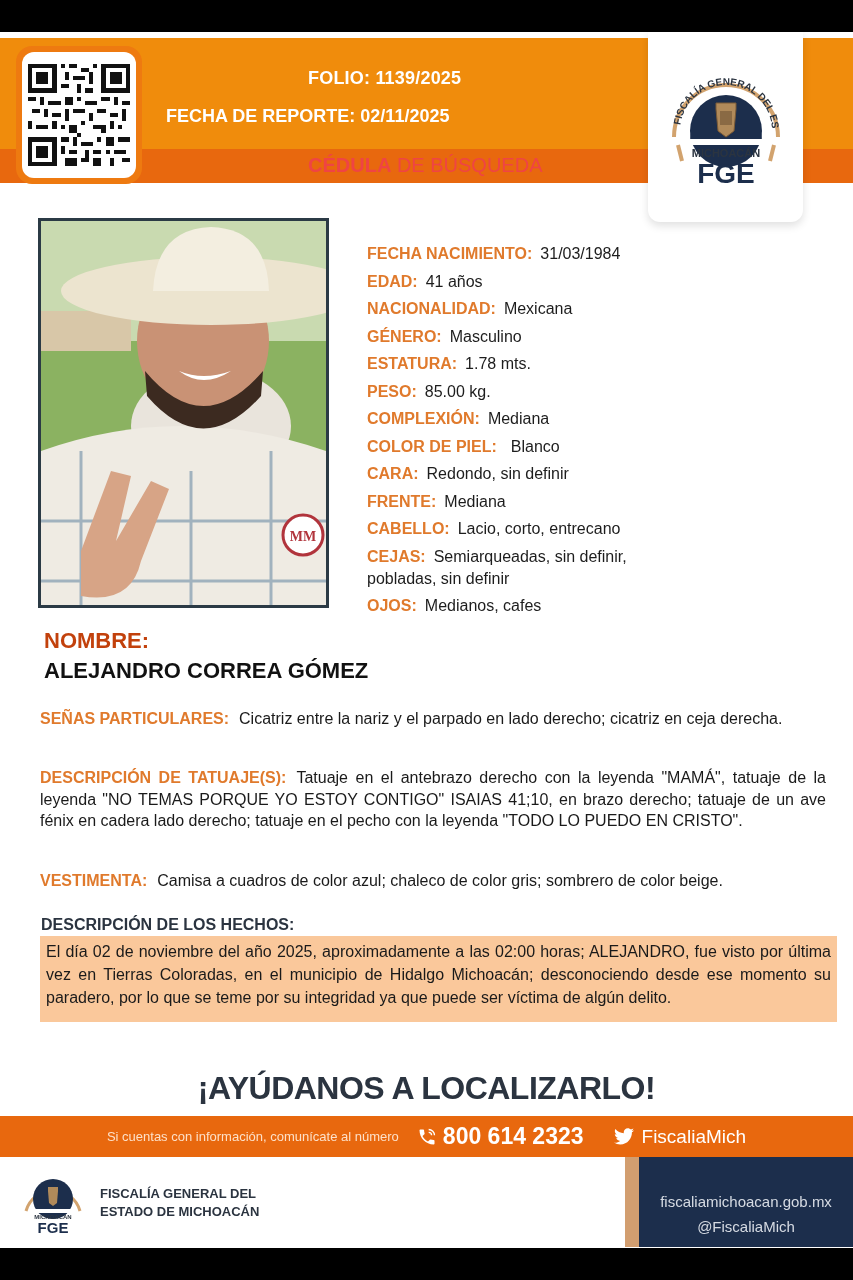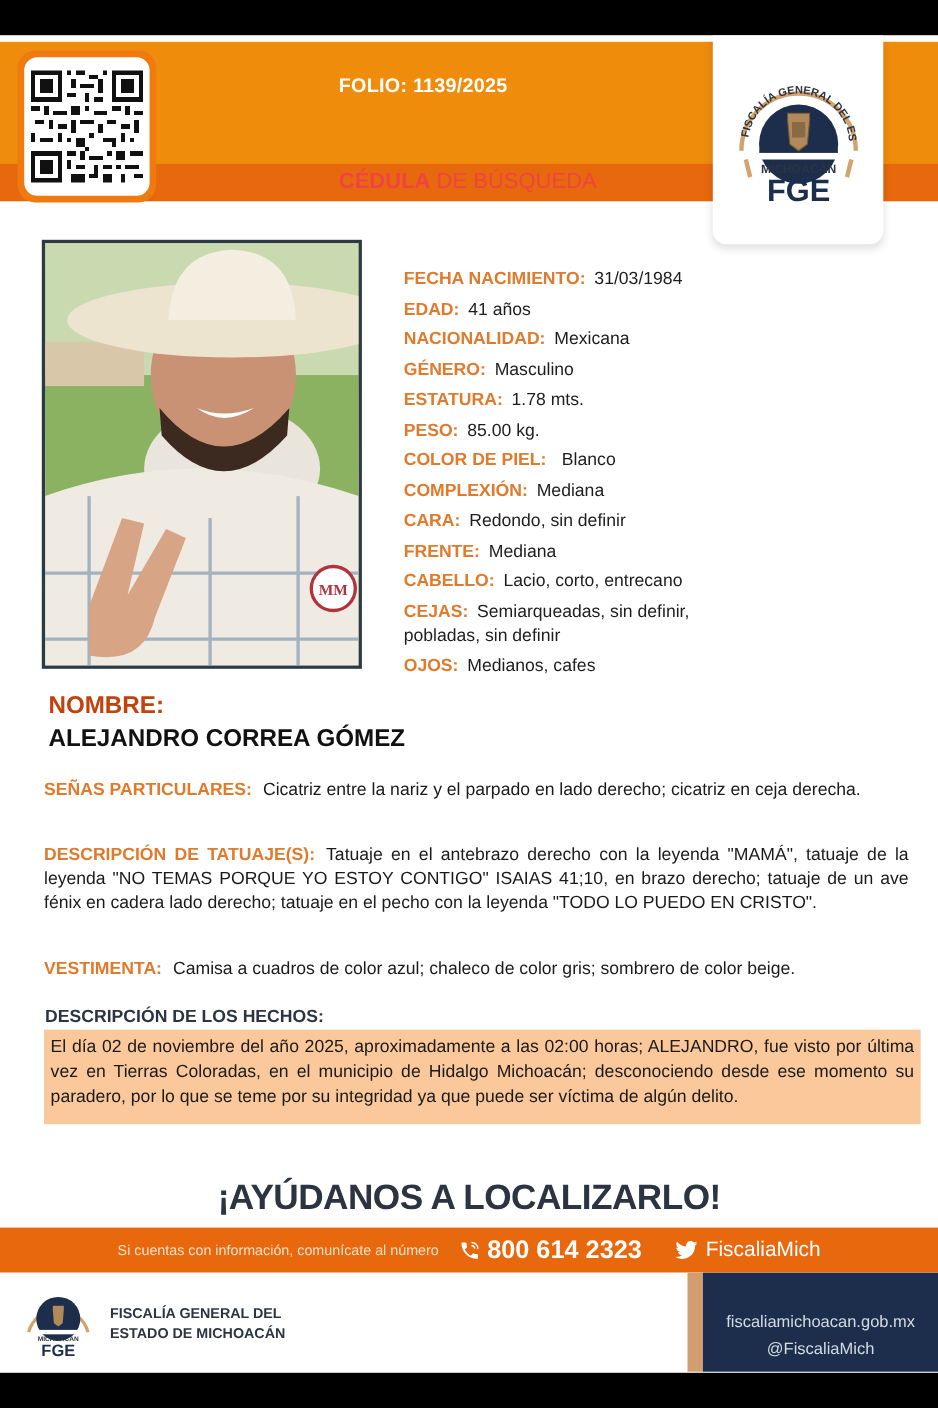--- a/index.html
+++ b/index.html
@@ -75,20 +75,21 @@
           <path d="M0 8h2v1H0zM3 8h1v2H3zM5 9h3v1H5zM9 8h2v2H9zM12 8h1v1h-1zM14 9h3v1h-3zM18 8h2v1h-2zM21 8h1v2h-1zM23 9h2v1h-2z"></path>
           <path d="M1 11h2v1H1zM4 11h1v2H4zM6 12h2v1H6zM9 11h1v3H9zM11 11h3v1h-3zM15 12h1v2h-1zM17 11h2v1h-2zM20 12h2v1h-2zM23 11h1v3h-1z"></path>
           <path d="M0 14h1v2H0zM2 15h3v1H2zM6 14h1v2H6zM8 15h1v1H8zM10 15h2v2h-2zM13 14h1v1h-1zM16 15h3v1h-3zM20 14h1v2h-1zM22 15h1v1h-1z"></path>
           <path d="M8 18h2v1H8zM11 18h1v2h-1zM13 19h3v1h-3zM17 18h1v1h-1zM19 18h2v2h-2zM22 18h3v1h-3zM8 20h1v2H8zM10 21h2v1h-2zM14 21h1v3h-1zM16 21h2v1h-2zM19 21h1v1h-1zM21 21h3v1h-3zM9 23h3v2H9zM13 23h1v1h-1zM16 23h2v2h-2zM20 23h1v2h-1zM23 23h2v1h-2zM18 16h1v1h-1zM12 17h1v1h-1z"></path>
         </g>
       </svg>
     </div>
   </div>
 
   <div class="hdr-folio">FOLIO: 1139/2025</div>
+  <div class="hdr-fecha">FECHA DE REPORTE: 02/11/2025</div>
   <div class="hdr-cedula"><b>CÉDULA</b><span> DE BÚSQUEDA</span></div>
 
   <div class="logo-card">
     <svg width="124" height="124" viewBox="0 0 124 124">
       <defs>
         <path id="ringArc" d="M16 66 A46 46 0 0 1 108 66"></path>
       </defs>
       <path d="M10 72 A52 52 0 0 1 114 72" fill="none" stroke="#d2a36e" stroke-width="4"></path>
       <path d="M14 80 L18 96" stroke="#d2a36e" stroke-width="4"></path>
       <path d="M110 80 L106 96" stroke="#d2a36e" stroke-width="4"></path>
@@ -128,22 +129,22 @@
     </svg>
   </div>
 
   <div class="info">
     <div class="info-row"><span class="lbl">FECHA NACIMIENTO:</span><span>31/03/1984</span></div>
     <div class="info-row"><span class="lbl">EDAD:</span><span>41 años</span></div>
     <div class="info-row"><span class="lbl">NACIONALIDAD:</span><span>Mexicana</span></div>
     <div class="info-row"><span class="lbl">GÉNERO:</span><span>Masculino</span></div>
     <div class="info-row"><span class="lbl">ESTATURA:</span><span>1.78 mts.</span></div>
     <div class="info-row"><span class="lbl">PESO:</span><span>85.00 kg.</span></div>
+    <div class="info-row"><span class="lbl">COMPLEXIÓN:</span><span>Mediana</span></div>
     <div class="info-row"><span class="lbl" style="margin-right:14px">COLOR DE PIEL:</span><span>Blanco</span></div>
-    <div class="info-row"><span class="lbl">COMPLEXIÓN:</span><span>Mediana</span></div>
     <div class="info-row"><span class="lbl">CARA:</span><span>Redondo, sin definir</span></div>
     <div class="info-row"><span class="lbl">FRENTE:</span><span>Mediana</span></div>
     <div class="info-row"><span class="lbl">CABELLO:</span><span>Lacio, corto, entrecano</span></div>
     <div class="info-row" style="line-height:22px; padding:3px 0 2px; width:300px"><span class="lbl">CEJAS:</span><span>Semiarqueadas, sin definir, pobladas, sin definir</span></div>
     <div class="info-row"><span class="lbl">OJOS:</span><span>Medianos, cafes</span></div>
   </div>
 
   <div class="nombre-lbl">NOMBRE:</div>
   <div class="nombre">ALEJANDRO CORREA GÓMEZ</div>
 

